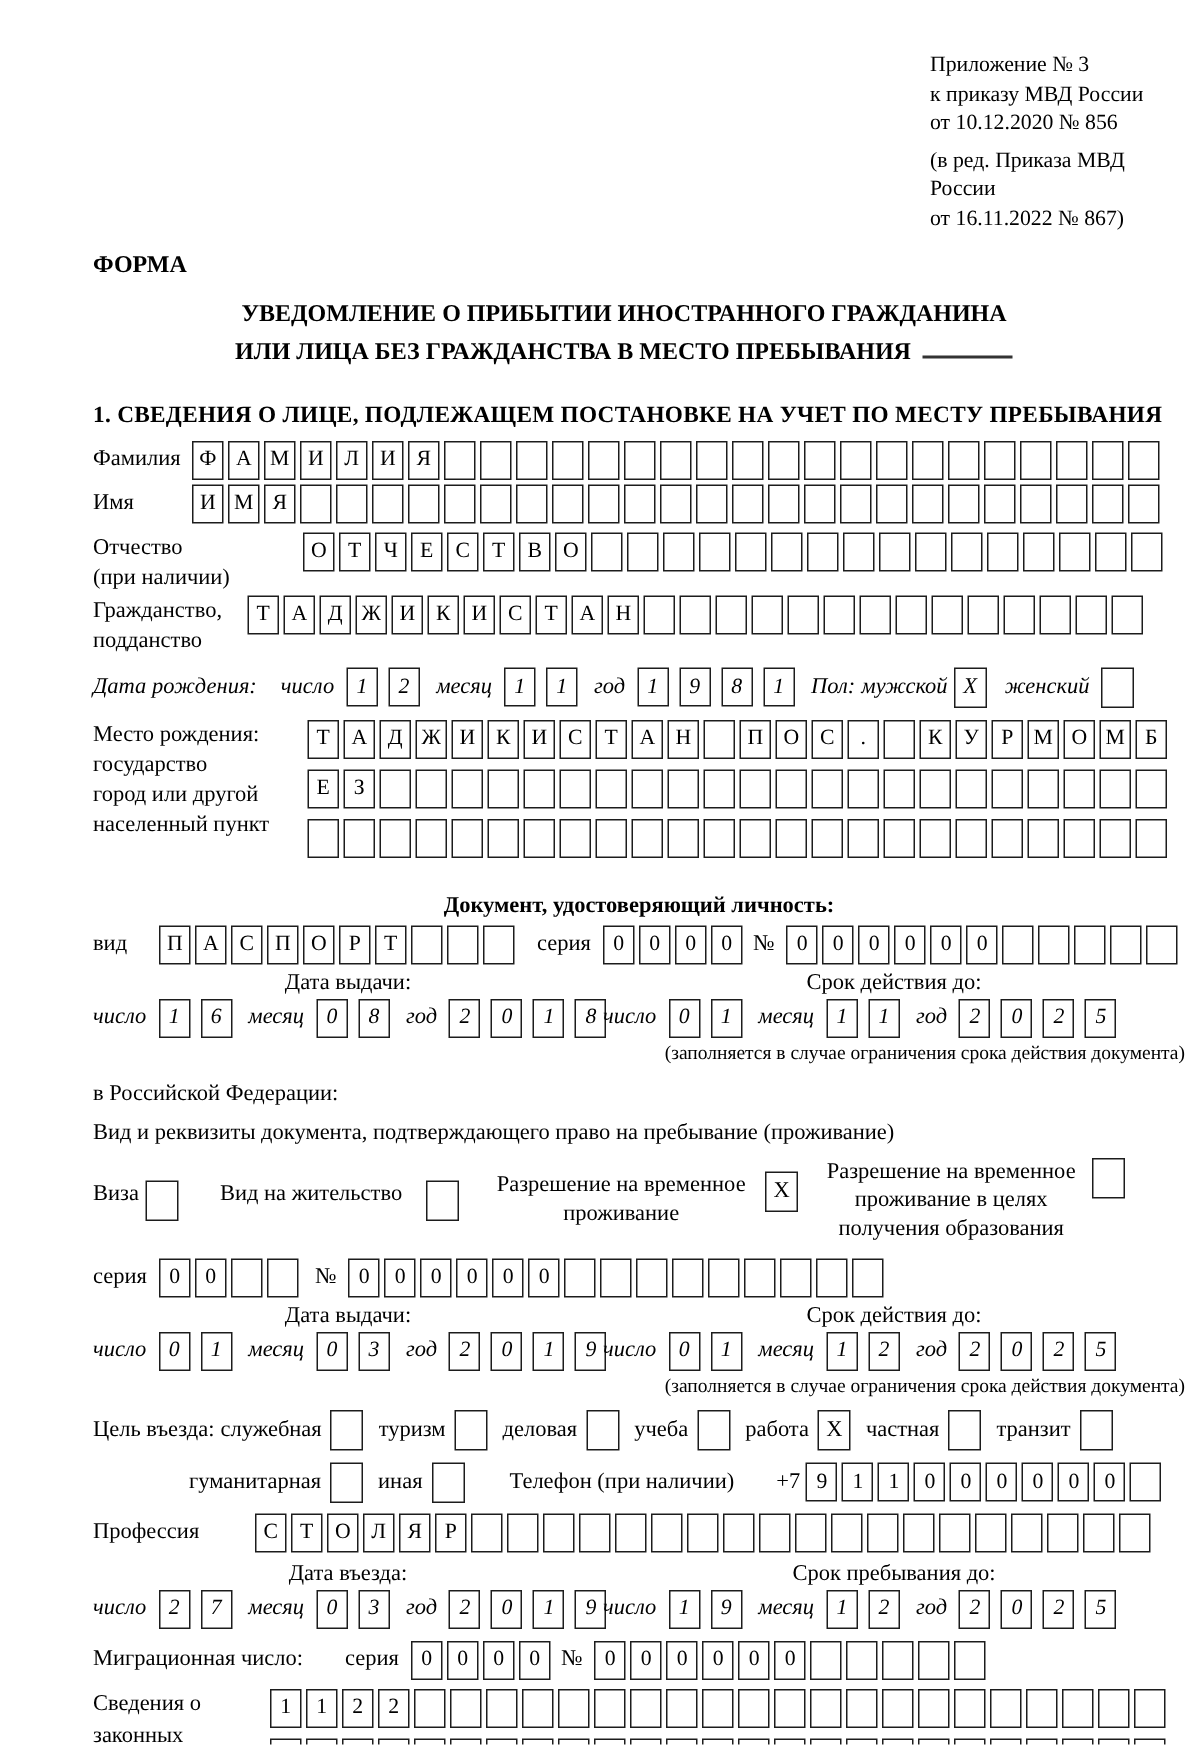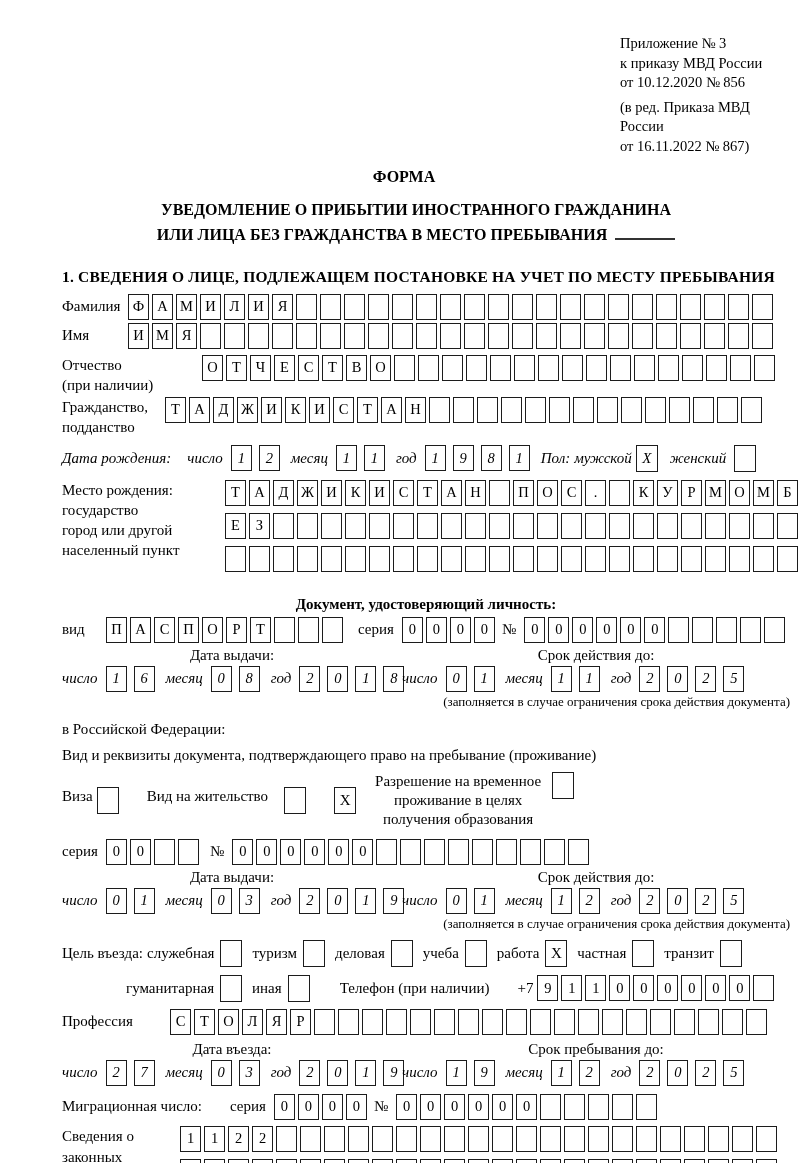--- a/index.html
+++ b/index.html
@@ -7,21 +7,21 @@
   body {
     width:800px; height:1163px;
     font-family:"Liberation Serif", serif;
     color:#000; font-size:15px;
   }
   .page { width:800px; height:1163px; padding:34px 10px 0 62px; overflow:hidden; position:relative; }
 
   
   .hdr { margin-left:558px; width:172px; font-size:14.5px; line-height:1.35; }
   .hdr .sub { margin-top:5px; }
-  .forma { margin-top:12px; padding-right:44px; text-align:center; font-weight:bold; font-size:16px; }
+  .forma { margin-top:12px; padding-right:44px; text-align:left; font-weight:bold; font-size:16px; }
 
   
   .title { margin-top:12px; text-align:center; font-weight:bold; font-size:16px; line-height:1.55; margin-left:-20px; }
   .uline { display:inline-block; width:60px; border-bottom:2px solid #333; height:14px; margin-left:8px; }
   .sec-heading { margin-top:20px; font-weight:bold; font-size:15.5px; letter-spacing:0.2px; }
 
   .form-body { margin-top:8px; }
 
   
   .row { display:flex; align-items:center; margin-top:3px; }
@@ -255,21 +255,21 @@
       <span class="gap4"></span>
       <span>мужской</span>
       <span class="gap4"></span>
       <span class="cbx">X</span>
       <span class="gap12"></span>
       <span>женский</span>
       <span class="gap8"></span>
       <span class="cbx"></span>
     </div>
 
-    <div class="row row-top" style="margin-top:8px;gap:20px;">
+    <div class="row row-top" style="margin-top:8px;">
       <span class="lbl2" style="width:143px;">
         <span>Место рождения:</span><br>
         <span>государство</span><br>
         <span>город или другой</span><br>
         <span>населенный пункт</span>
       </span>
       <span class="stack">
         <span class="cellwrap">
             <span class="cell">Т</span>
             <span class="cell">А</span>
@@ -452,20 +452,21 @@
         <span class="opt-label">Виза</span>
         <span class="cbx" style="margin-left:4px;"></span>
       </span>
       <span class="gap28"></span>
       <span class="opt">
         <span class="opt-label">Вид на жительство</span>
         <span class="cbx" style="margin-left:16px;"></span>
       </span>
       <span class="gap20"></span>
       <span class="opt">
+        <span class="opt-label opt-center" style="width:176px;">Разрешение на временное проживание</span>
         <span class="cbx">X</span>
       </span>
       <span class="gap16"></span>
       <span class="opt">
         <span class="opt-label opt-center" style="width:172px;">Разрешение на временное проживание в целях получения образования</span>
         <span class="cbx"></span>
       </span>
     </div>
 
     <div class="row" style="margin-top:10px;">

